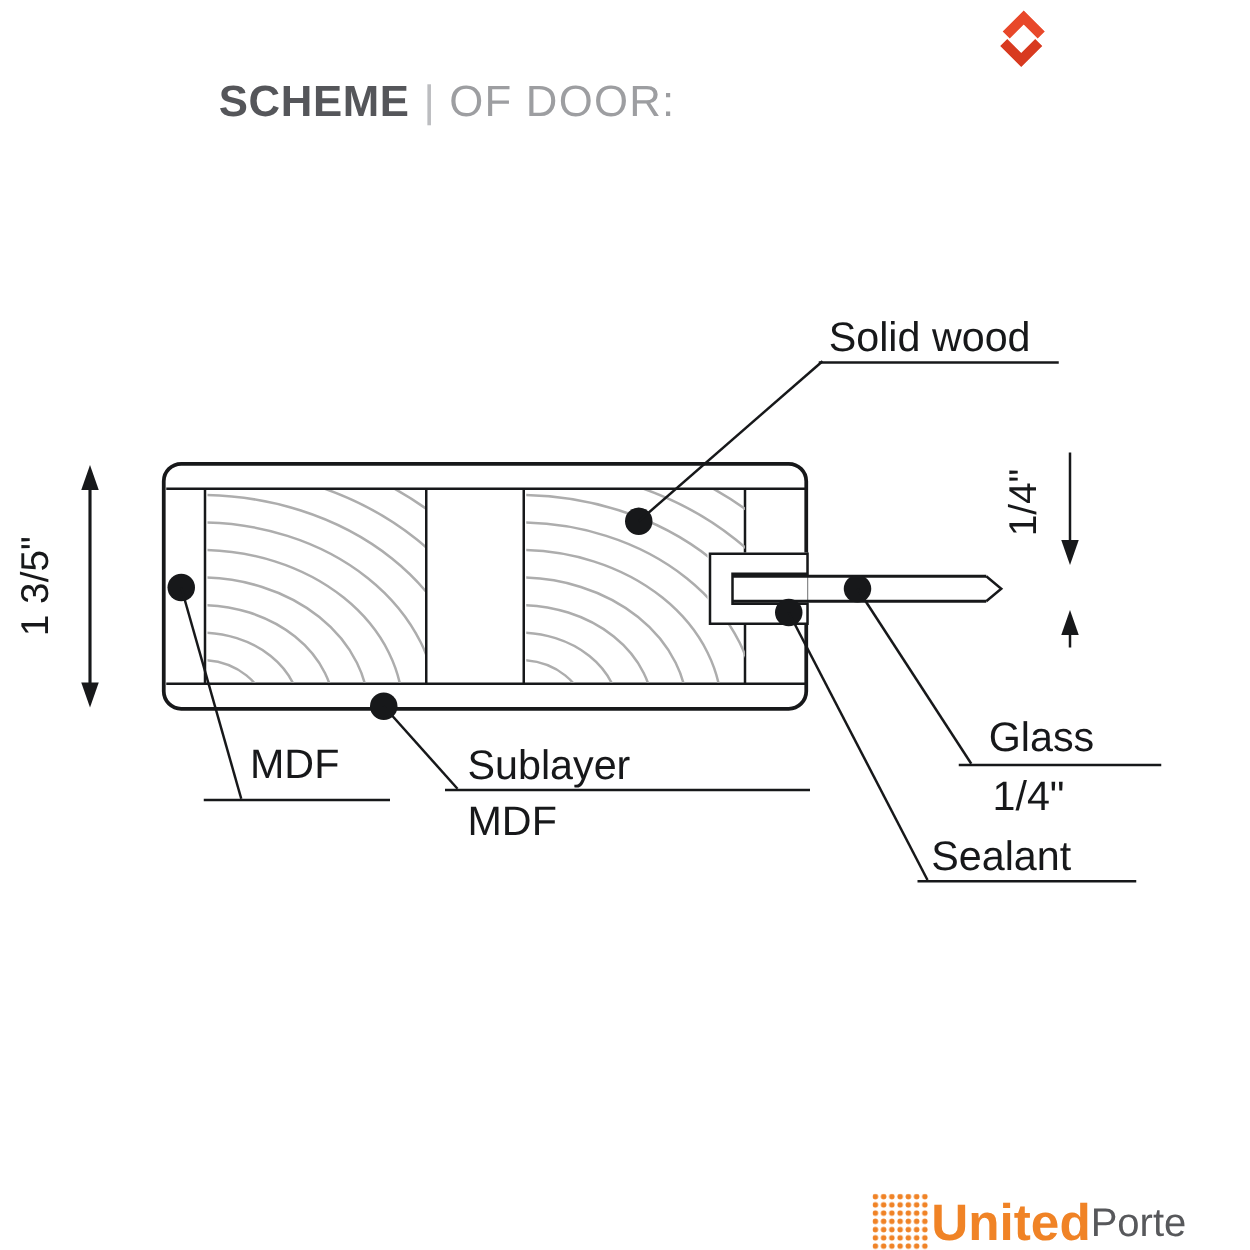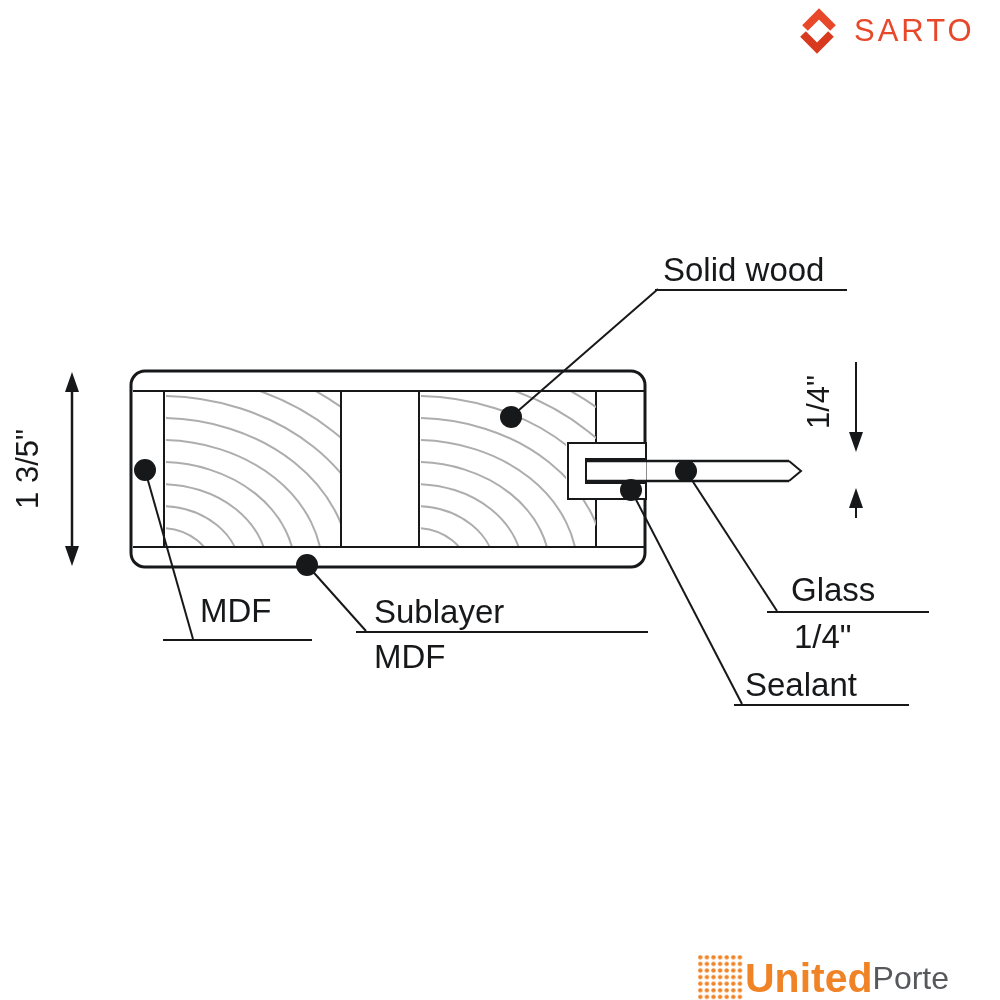--- a/index.html
+++ b/index.html
@@ -24,27 +24,29 @@
   .ln3{stroke:#17181a;stroke-width:3;fill:none;}
   .grain{stroke:#adadad;stroke-width:2;fill:none;}
   .dot{fill:#17181a;}
   .arrow{fill:#17181a;stroke:none;}
 </style>
 </head>
 <body>
 
 <div class="page">
 
+  <div class="header-title">
+    <span class="t-bold">SCHEME</span><span class="t-sep">|</span><span class="t-light">OF DOOR:</span>
+  </div>
 
   <div class="sarto">
     <svg width="46" height="46" viewBox="0 0 46 46">
       <path d="M10,20 L24,6 L38,20" stroke="#e8482a" stroke-width="8" fill="none"></path>
       <path d="M8,26 L22,40 L36,26" stroke="#d83a20" stroke-width="8" fill="none"></path>
     </svg>
-    <span class="sarto-text">SARTO</span>
   </div>
 
   <svg class="diagram" viewBox="0 0 1000 1000">
     <defs>
       <clipPath id="grain1">
           <rect x="166" y="392" width="174" height="154"></rect>
         </clipPath>
       <clipPath id="grain2">
           <rect x="421" y="392" width="175" height="154"></rect>
         </clipPath>

